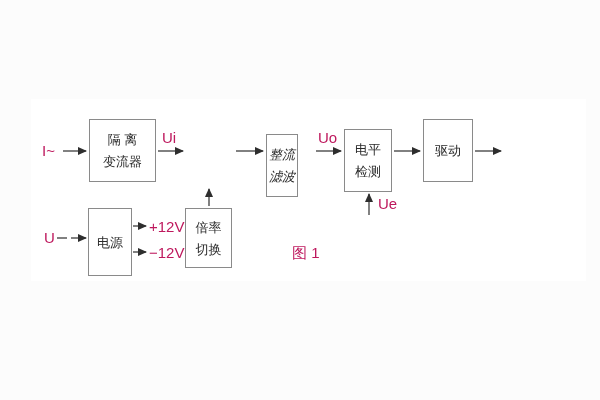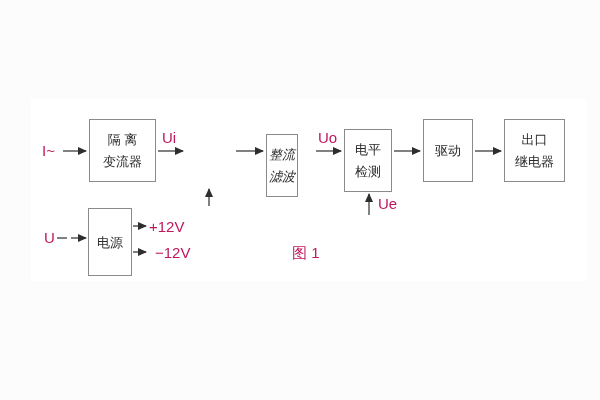--- a/index.html
+++ b/index.html
@@ -63,30 +63,30 @@
     <span>整流</span>
     <span>滤波</span>
   </div>
   <div class="blk" style="left:344px;top:129px;width:48px;height:63px;">
     <span>电平</span>
     <span>检测</span>
   </div>
   <div class="blk" style="left:423px;top:119px;width:50px;height:63px;text-align:center;">
     <span>驱动</span>
   </div>
-  <div class="blk" style="left:504px;top:119px;width:61px;height:63px;">
-    <span>出口</span>
-    <span>继电器</span>
-  </div>
 
   <div class="blk" style="left:88px;top:208px;width:44px;height:68px;">
     <span>电源</span>
+  </div>
+  <div class="blk" style="left:185px;top:208px;width:47px;height:60px;">
+    <span>倍率</span>
+    <span>切换</span>
   </div>
 
   <span class="lbl" style="left:42px;top:144px;">I~</span>
   <span class="lbl" style="left:44px;top:231px;">U</span>
   <span class="lbl" style="left:162px;top:131px;">Ui</span>
   <span class="lbl" style="left:318px;top:131px;">Uo</span>
   <span class="lbl" style="left:378px;top:197px;">Ue</span>
   <span class="lbl" style="left:149px;top:220px;">+12V</span>
-  <span class="lbl" style="left:149px;top:246px;margin-left:6px;">−12V</span>
+  <span class="lbl" style="left:149px;top:246px;">−12V</span>
   <span class="lbl" style="left:292px;top:246px;">图 1</span>
 </div>
 
 </body></html>

